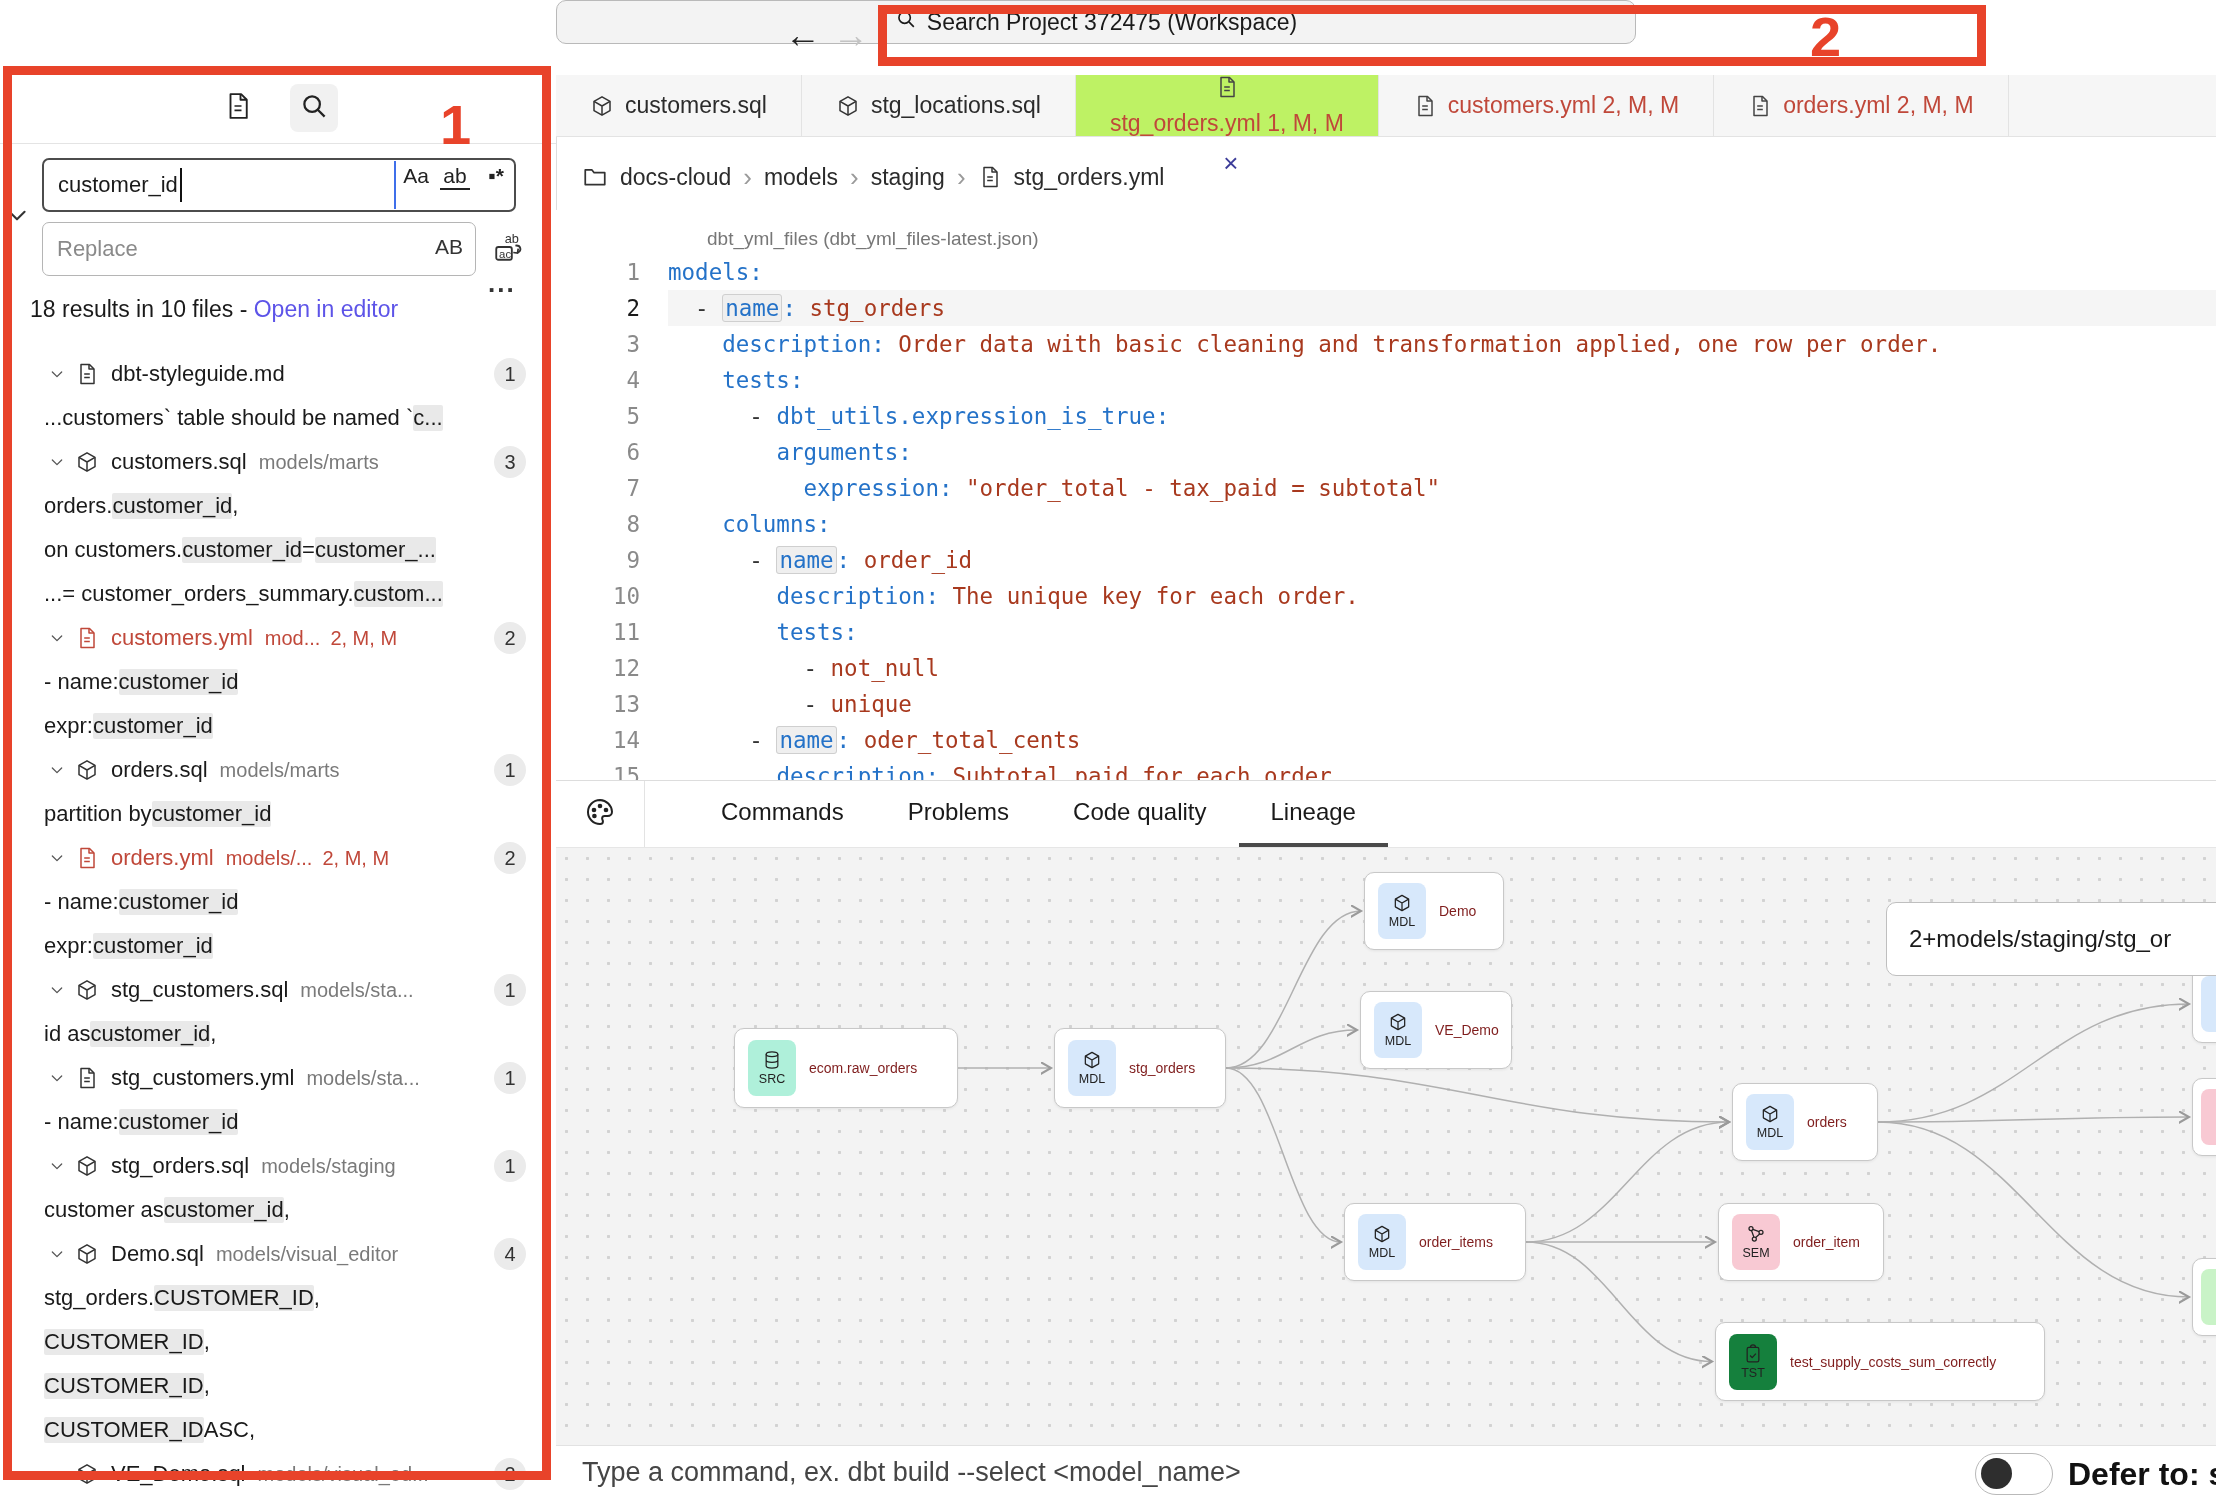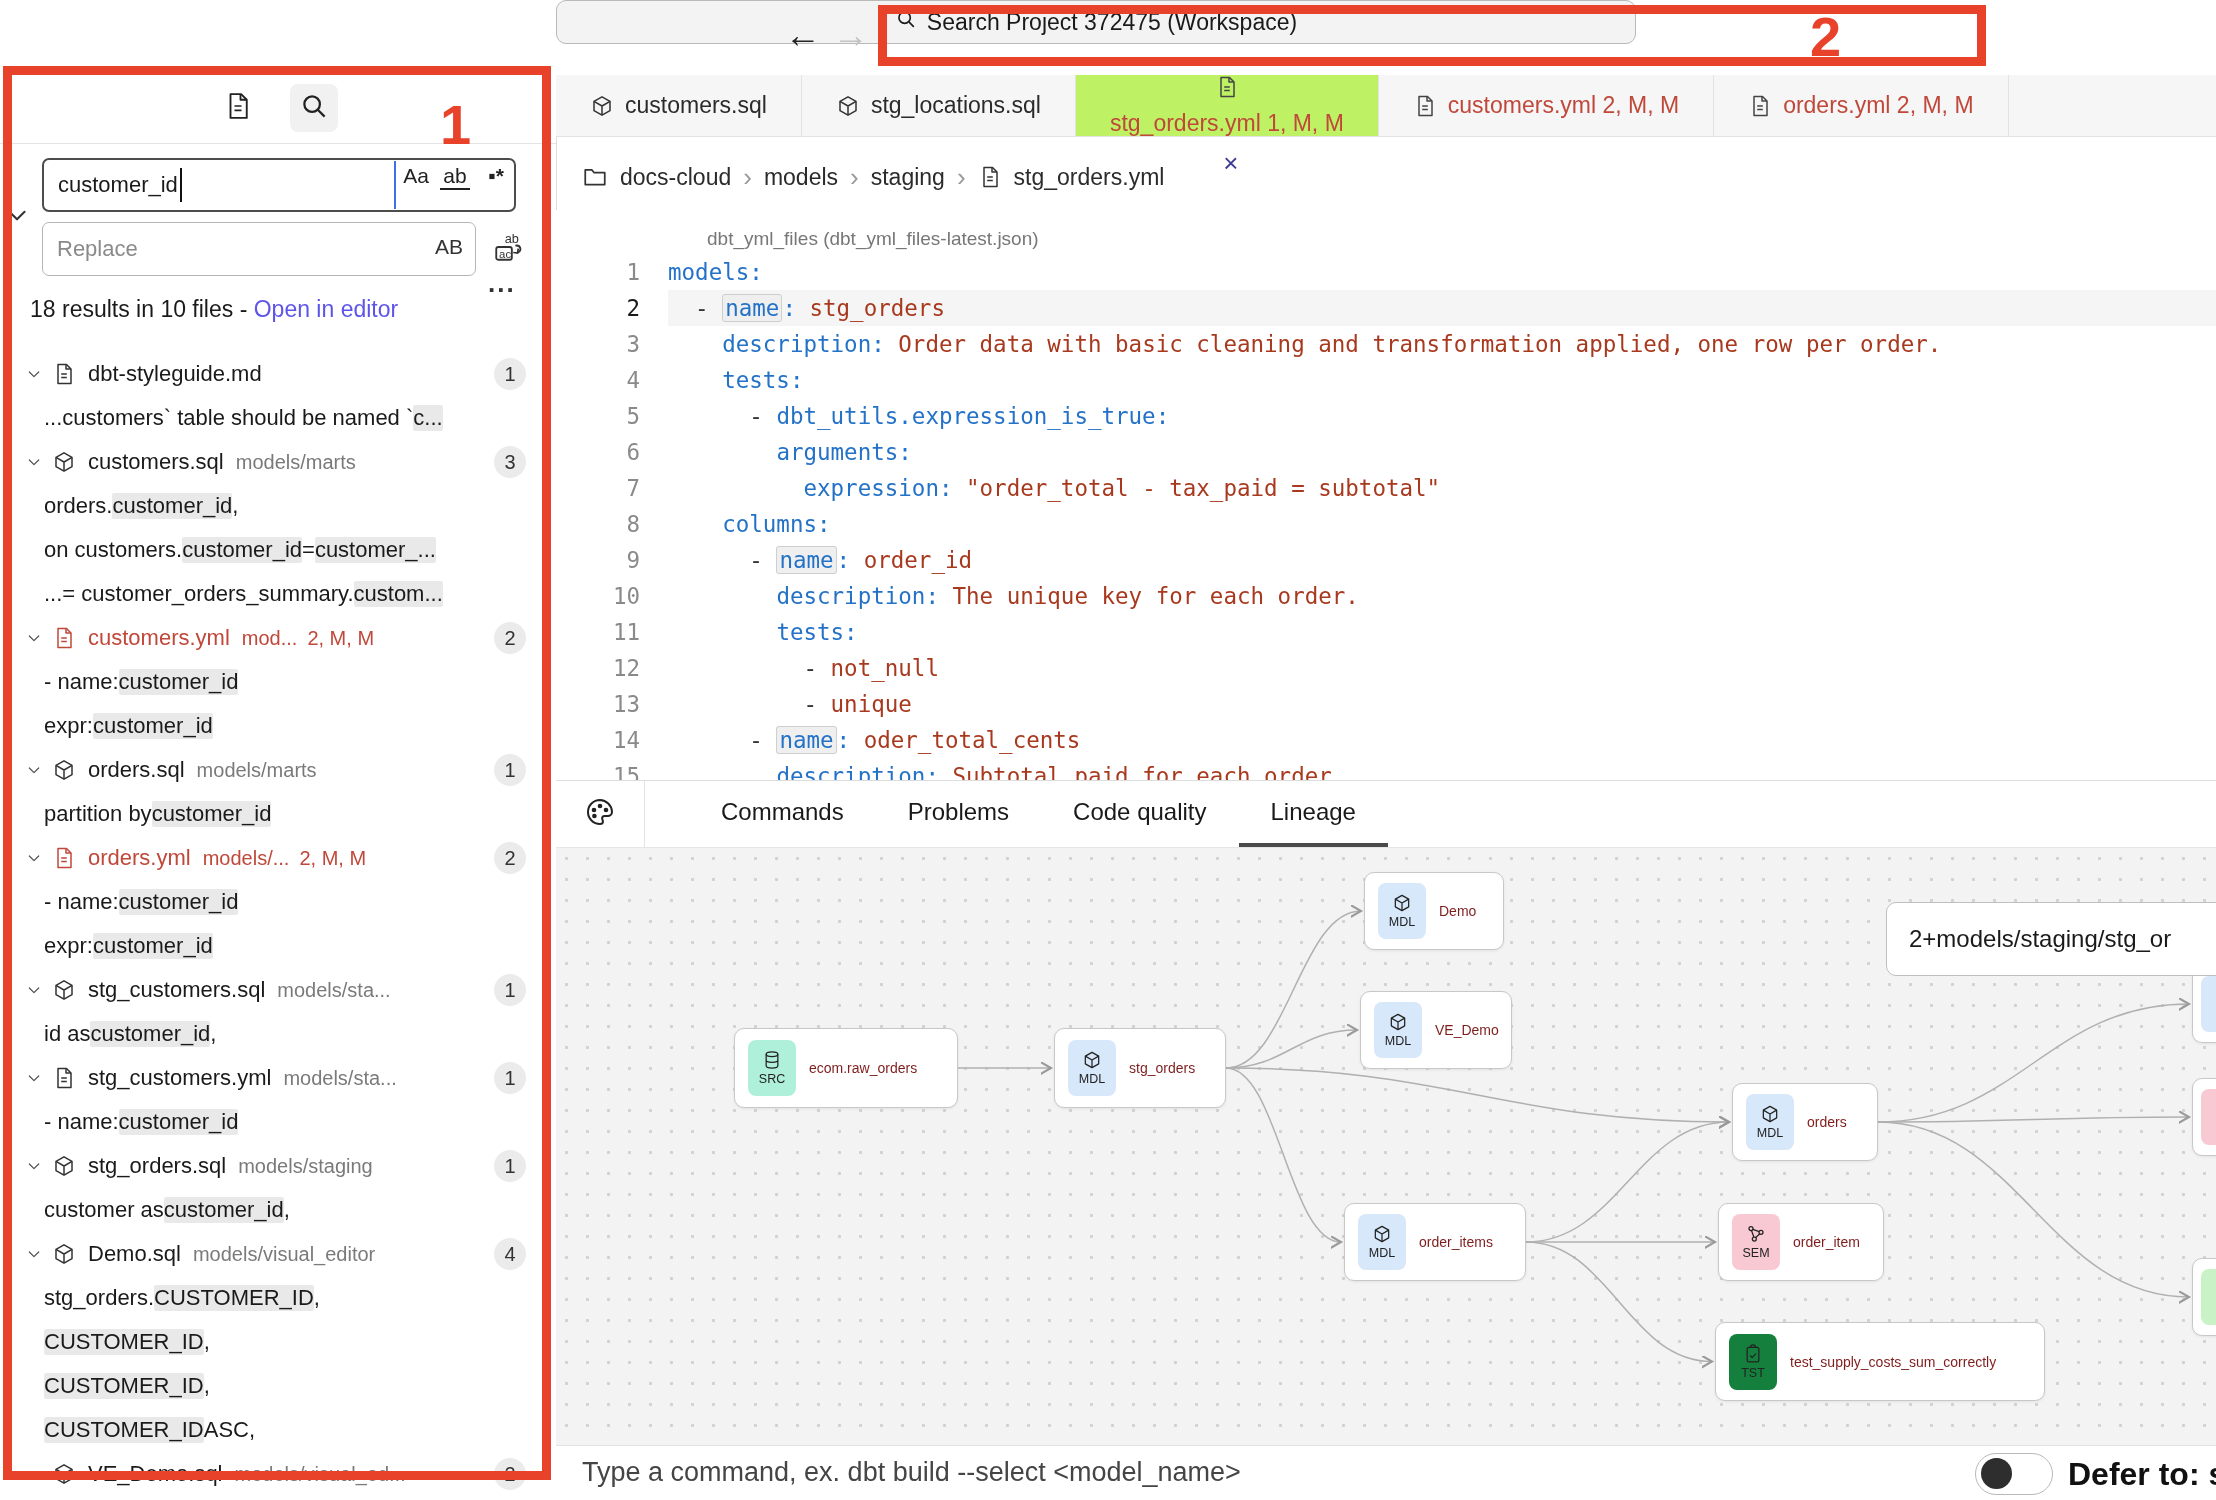--- a/index.html
+++ b/index.html
@@ -23,21 +23,21 @@
   #opt-regex{left:478px;font-weight:bold;}
   #collapse-chev{left:4px;top:202px;color:#333;}
   #replace-box{left:42px;top:222px;width:434px;height:54px;border:1.5px solid #b5b5b5;color:#8a8a8a;}
   #replace-text{padding-left:14px;}
   #opt-ab{position:absolute;right:12px;top:12px;font-size:21px;color:#333;}
   #replace-all{left:492px;top:230px;}
   #more-dots{left:488px;top:268px;font-size:26px;font-weight:bold;color:#333;letter-spacing:2px;}
   #summary-row{left:30px;top:296px;width:500px;font-size:23px;white-space:nowrap;}
   #open-link{color:#5d54e8;}
   #results{left:0;top:352px;width:556px;height:1148px;overflow:hidden;}
-  .rrow{position:relative;height:44px;display:flex;align-items:center;white-space:nowrap;overflow:hidden;font-size:22px;}
+  .rrow{position:relative;height:44px;display:flex;align-items:center;white-space:nowrap;overflow:hidden;font-size:22px;padding-left:23px;}
   .rrow .chev{margin-left:26px;color:#555;flex:0 0 auto;display:flex;}
   .rrow .ficon{margin-left:10px;color:#333;flex:0 0 auto;display:flex;}
   .rrow .fname{margin-left:12px;color:#1a1a1a;}
   .rrow .fpath{margin-left:12px;color:#7a7a7a;font-size:20px;}
   .rrow .fsuffix{margin-left:10px;font-size:20px;}
   .rrow.modified .fname,.rrow.modified .fpath,.rrow.modified .fsuffix,.rrow.modified .ficon{color:#c0483a;}
   .rrow .badge{position:absolute;right:30px;top:6px;width:32px;height:32px;border-radius:50%;background:#ebebeb;color:#333;font-size:20px;display:flex;align-items:center;justify-content:center;}
   .mrow{padding-left:44px;color:#1a1a1a;}
   .mrow .hl{background:#e9e9e9;border-radius:2px;}
   

